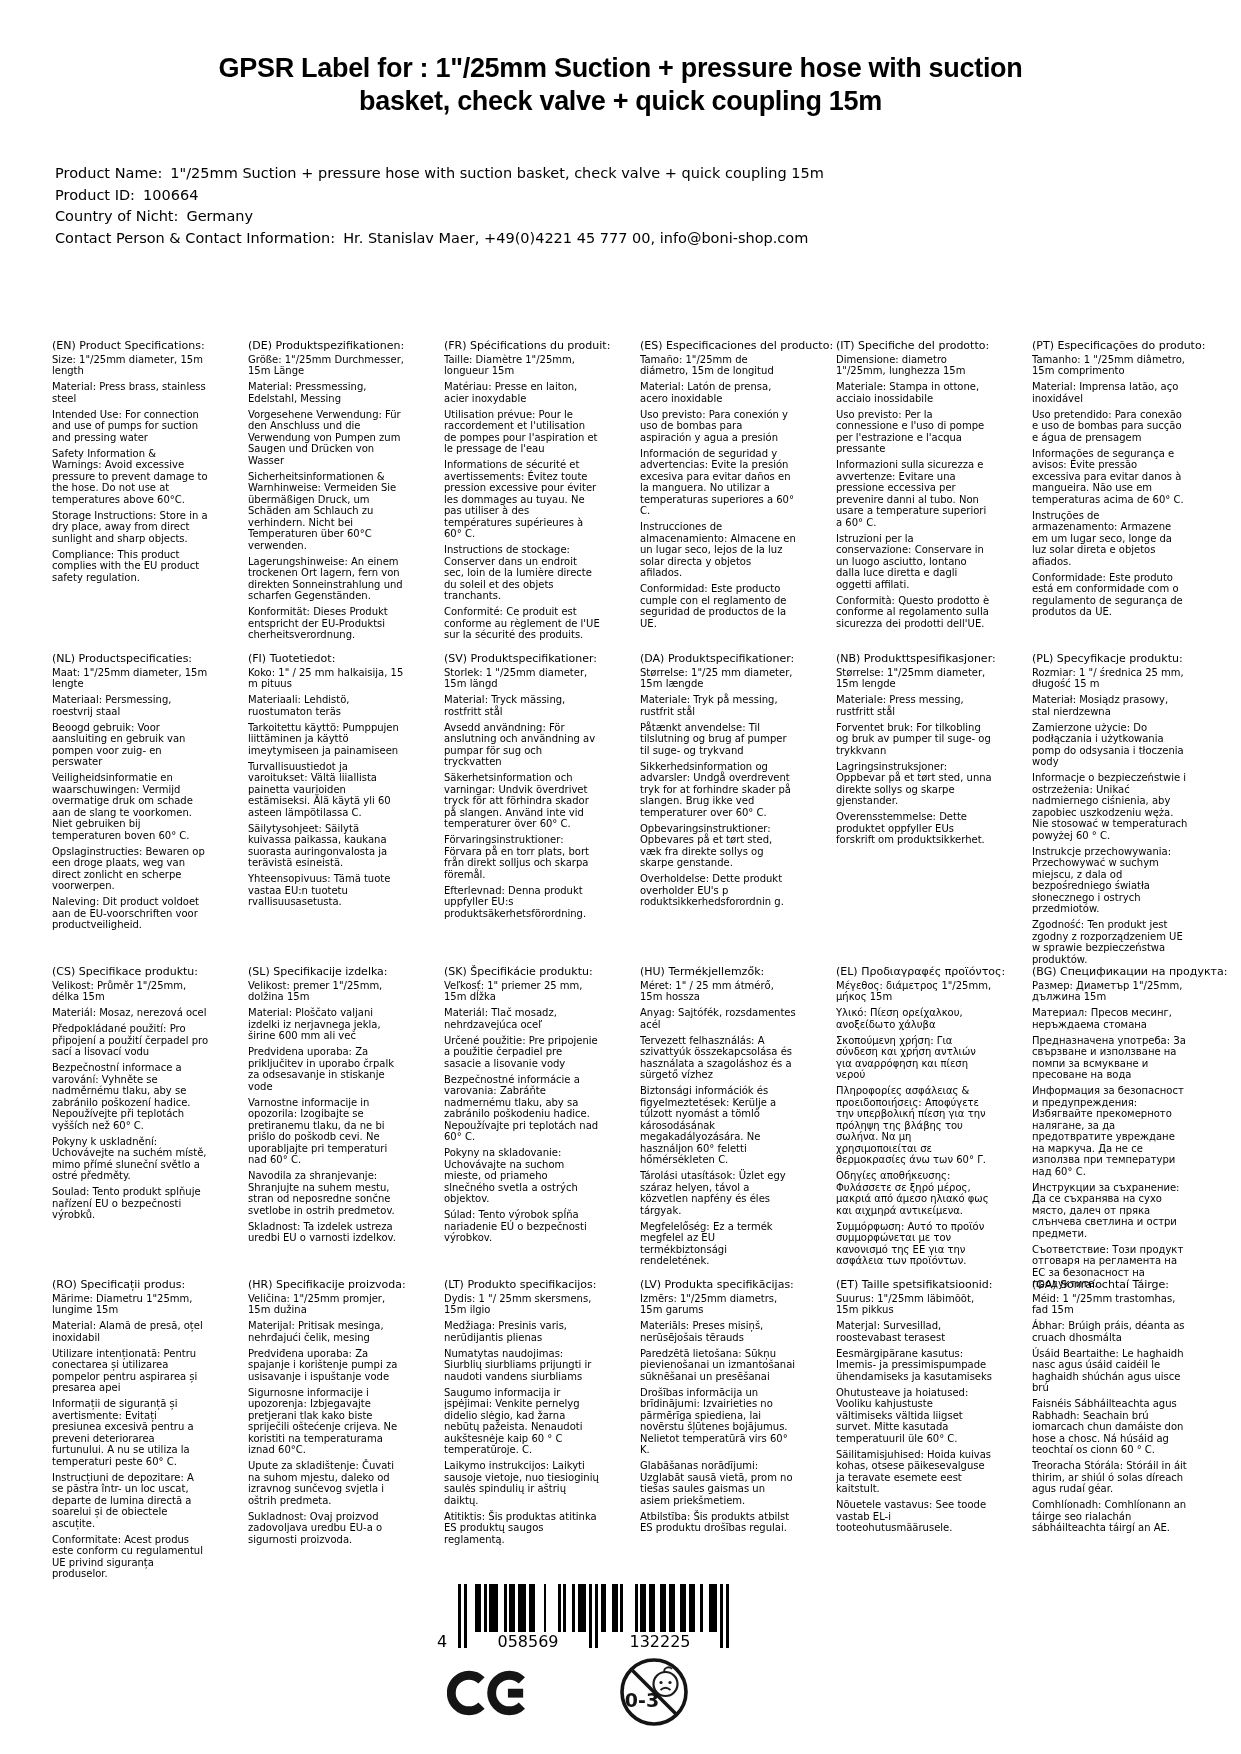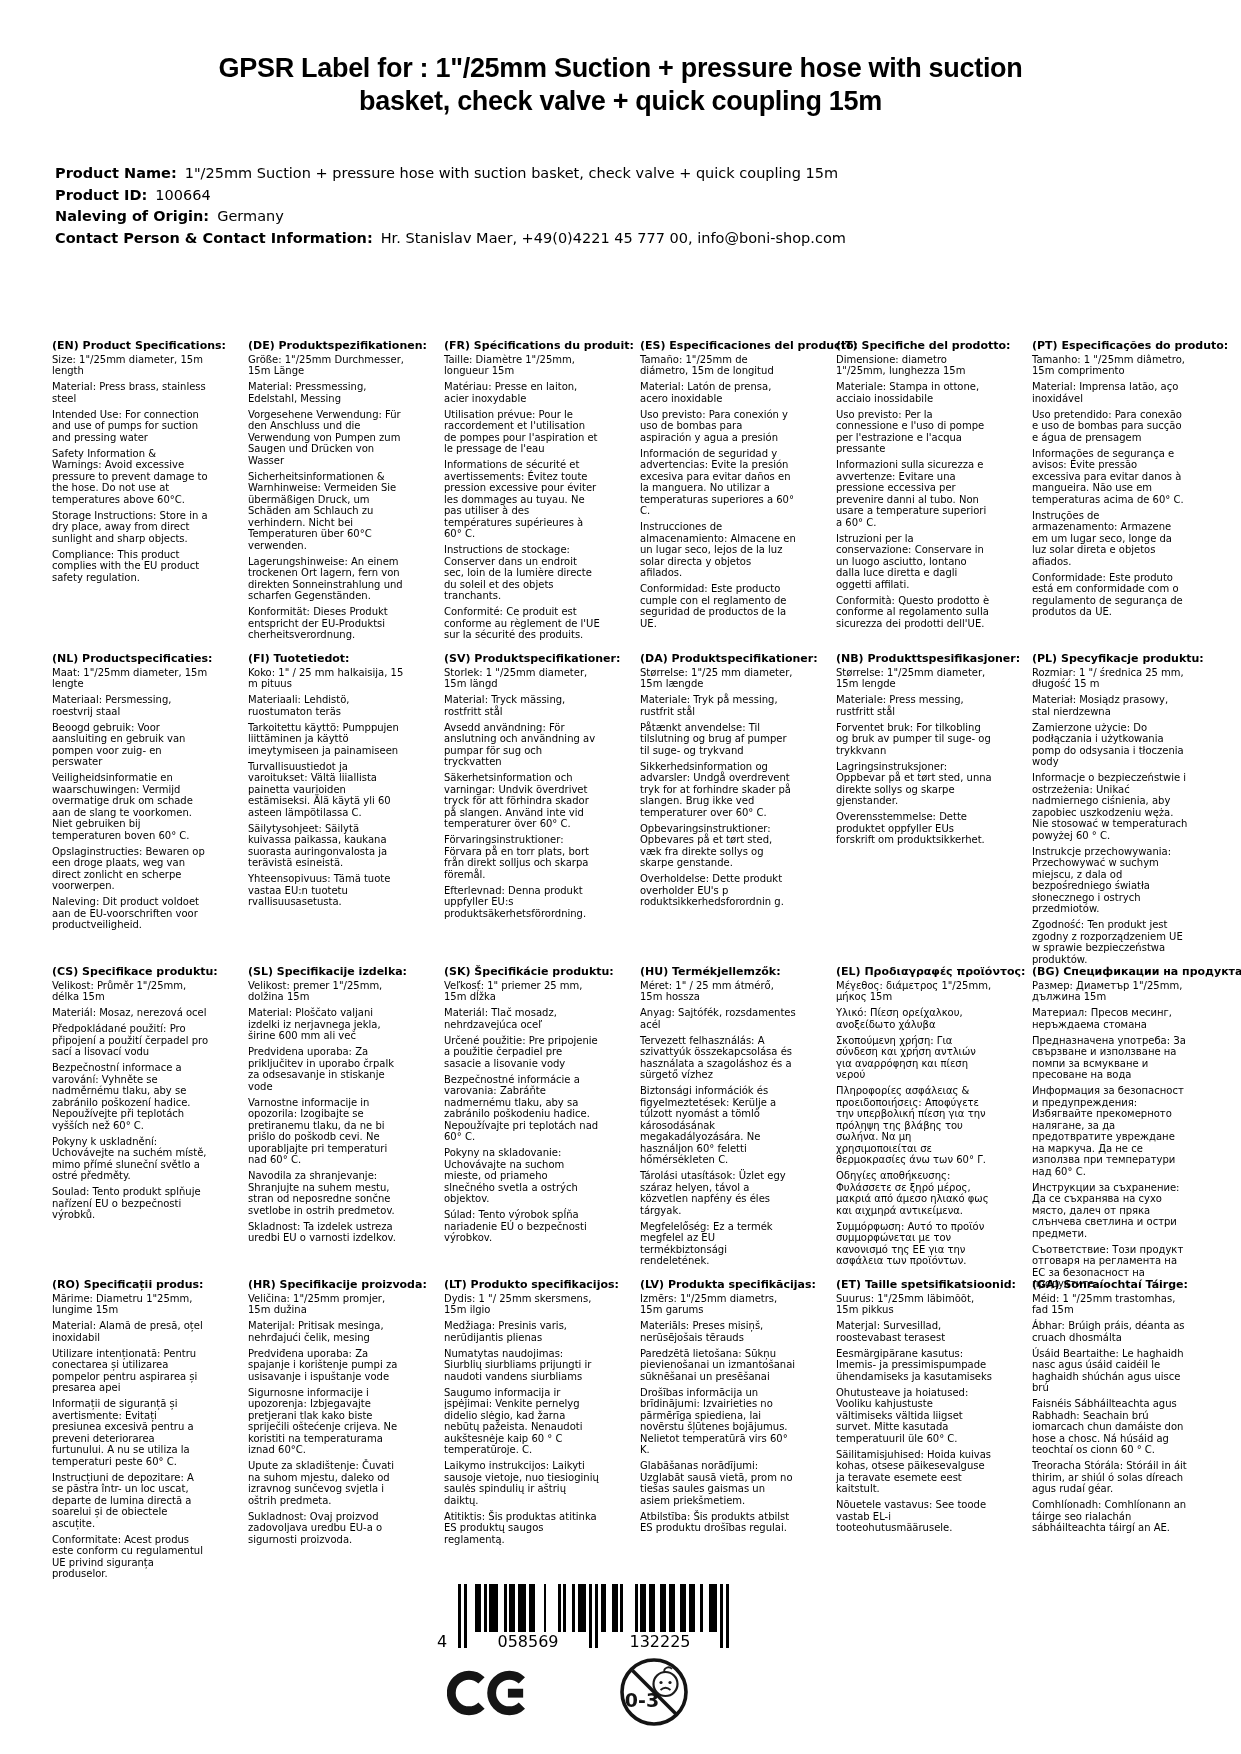--- a/index.html
+++ b/index.html
@@ -3,44 +3,44 @@
 <meta charset="utf-8">
 <style>
   html,body{margin:0;padding:0;background:#fff;}
   .page{position:relative;width:1241px;height:1754px;background:#fff;color:#000;
         font-family:"DejaVu Sans",sans-serif;overflow:hidden;}
   .title{position:absolute;top:52px;left:0;right:0;margin:0 auto;width:880px;text-align:center;
          font-family:"Liberation Sans",sans-serif;font-weight:bold;font-size:27px;line-height:33px;
          letter-spacing:-0.3px;}
   .product-info{position:absolute;top:163px;left:55px;font-size:14.5px;line-height:21.5px;}
   .info-row{white-space:nowrap;}
-  .info-label{font-weight:bold;margin-right:8px;}
+  .info-label{font-weight:normal;margin-right:8px;}
   .specs-grid{position:absolute;top:340px;left:52px;width:1137px;display:grid;
               grid-template-columns:repeat(6,156px);column-gap:40px;
               grid-template-rows:313px 313px 313px auto;}
   .spec-block{font-size:10px;line-height:11.5px;}
-  .spec-heading{font-weight:bold;font-size:11px;white-space:nowrap;margin:0 0 2px 0;}
+  .spec-heading{font-weight:normal;font-size:11px;white-space:nowrap;margin:0 0 2px 0;}
   .spec-par{margin:0 0 4.5px 0;}
   .barcode-svg{position:absolute;left:428px;top:1584px;}
   .barcode-svg rect{fill:#000;}
   .barcode-svg text{fill:#000;font-family:"DejaVu Sans",sans-serif;font-size:16px;}
   .ce-svg{position:absolute;left:447px;top:1661px;}
   .age-svg{position:absolute;left:618px;top:1654px;}
 </style>
 </head>
 <body>
 
 <div class="page">
 
   <h1 class="title">GPSR Label for : 1"/25mm Suction + pressure hose with suction basket, check valve + quick coupling 15m</h1>
 
   <div class="product-info">
       <div class="info-row"><span class="info-label">Product Name:</span><span class="info-value">1"/25mm Suction + pressure hose with suction basket, check valve + quick coupling 15m</span></div>
       <div class="info-row"><span class="info-label">Product ID:</span><span class="info-value">100664</span></div>
-      <div class="info-row"><span class="info-label">Naleving of Origin:</span><span class="info-value">Germany</span></div>
+      <div class="info-row"><span class="info-label">Country of Nicht:</span><span class="info-value">Germany</span></div>
       <div class="info-row"><span class="info-label">Contact Person &amp; Contact Information:</span><span class="info-value">Hr. Stanislav Maer, +49(0)4221 45 777 00, info@boni-shop.com</span></div>
     </div>
 
   <div class="specs-grid">
       <div class="spec-block">
         <div class="spec-heading">(EN) Product Specifications:</div>
         <p class="spec-par">Size: 1"/25mm diameter, 15m length</p>
         <p class="spec-par">Material: Press brass, stainless steel</p>
         <p class="spec-par">Intended Use: For connection and use of pumps for suction and pressing water</p>
         <p class="spec-par">Safety Information &amp; Warnings: Avoid excessive pressure to prevent damage to the hose. Do not use at temperatures above 60°C.</p>

